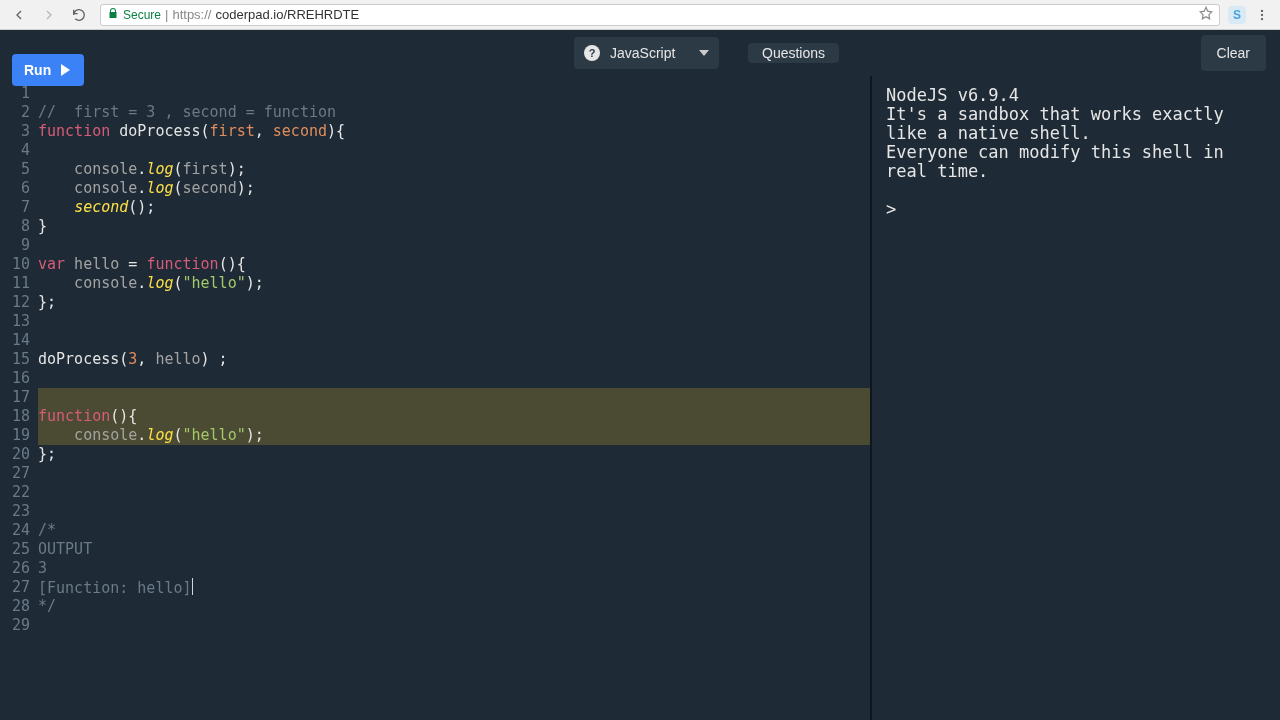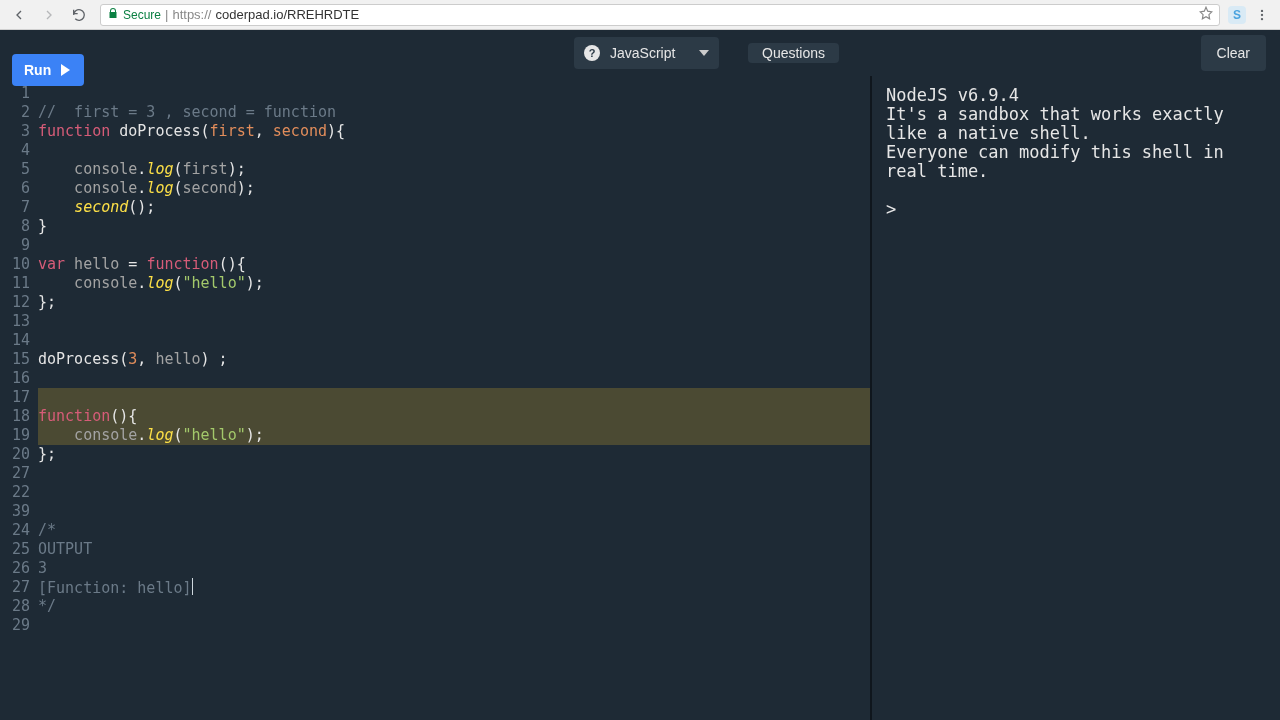--- a/index.html
+++ b/index.html
@@ -281,21 +281,21 @@
           <div class="gline">13</div>
           <div class="gline">14</div>
           <div class="gline">15</div>
           <div class="gline">16</div>
           <div class="gline">17</div>
           <div class="gline">18</div>
           <div class="gline">19</div>
           <div class="gline">20</div>
           <div class="gline">27</div>
           <div class="gline">22</div>
-          <div class="gline">39</div>
+          <div class="gline">23</div>
           <div class="gline">24</div>
           <div class="gline">25</div>
           <div class="gline">26</div>
           <div class="gline">27</div>
           <div class="gline">28</div>
           <div class="gline">29</div>
         </div>
       <div class="code" id="code"><div class="line"></div><div class="line"><span class="c-comment">//  first = 3 , second = function</span></div><div class="line"><span class="c-keyword">function</span><span class="c-ident"> </span><span class="c-func">doProcess</span><span class="c-punct">(</span><span class="c-param">first</span><span class="c-punct">, </span><span class="c-param">second</span><span class="c-punct">){</span></div><div class="line"></div><div class="line"><span class="c-ident">    console</span><span class="c-punct">.</span><span class="c-call">log</span><span class="c-punct">(</span><span class="c-ident">first</span><span class="c-punct">);</span></div><div class="line"><span class="c-ident">    console</span><span class="c-punct">.</span><span class="c-call">log</span><span class="c-punct">(</span><span class="c-ident">second</span><span class="c-punct">);</span></div><div class="line"><span class="c-ident">    </span><span class="c-call">second</span><span class="c-punct">();</span></div><div class="line"><span class="c-punct">}</span></div><div class="line"></div><div class="line"><span class="c-keyword">var</span><span class="c-ident"> hello </span><span class="c-punct">= </span><span class="c-keyword">function</span><span class="c-punct">(){</span></div><div class="line"><span class="c-ident">    console</span><span class="c-punct">.</span><span class="c-call">log</span><span class="c-punct">(</span><span class="c-string">"hello"</span><span class="c-punct">);</span></div><div class="line"><span class="c-punct">};</span></div><div class="line"></div><div class="line"></div><div class="line"><span class="c-func">doProcess</span><span class="c-punct">(</span><span class="c-number">3</span><span class="c-punct">, </span><span class="c-ident">hello</span><span class="c-punct">) ;</span></div><div class="line"></div><div class="line hl"></div><div class="line hl"><span class="c-keyword">function</span><span class="c-punct">(){</span></div><div class="line hl"><span class="c-ident">    console</span><span class="c-punct">.</span><span class="c-call">log</span><span class="c-punct">(</span><span class="c-string">"hello"</span><span class="c-punct">);</span></div><div class="line"><span class="c-punct">};</span></div><div class="line"></div><div class="line"></div><div class="line"></div><div class="line"><span class="c-comment">/*</span></div><div class="line"><span class="c-comment">OUTPUT</span></div><div class="line"><span class="c-comment">3</span></div><div class="line"><span class="c-comment">[Function: hello]</span><span class="cursor"></span></div><div class="line"><span class="c-comment">*/</span></div><div class="line"></div></div>
     </div>
     <div class="term-pane" id="term">

